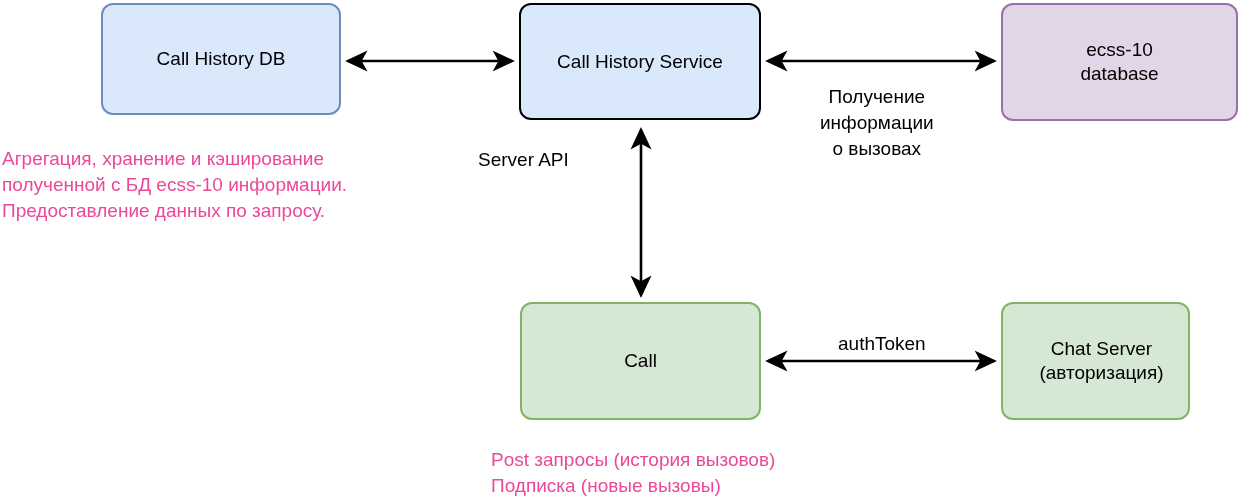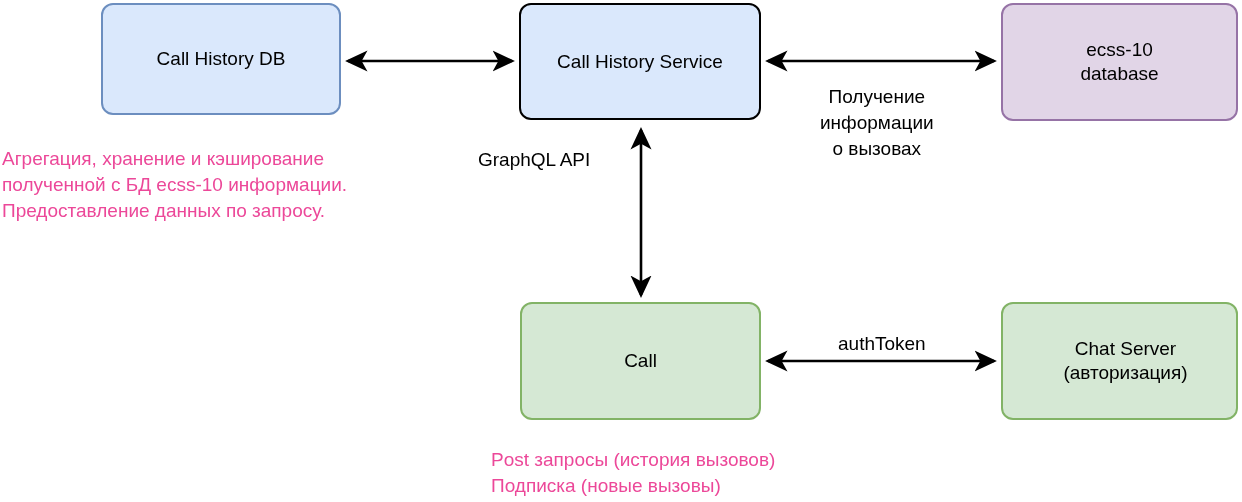--- a/index.html
+++ b/index.html
@@ -106,26 +106,26 @@
 
   <div class="node node-purple" style="left:1001px; top:3px; width:237px; height:118px;">
     <span>ecss-10
 database</span>
   </div>
 
   <div class="node node-green" style="left:520px; top:302px; width:241px; height:118px;">
     <span>Call</span>
   </div>
 
-  <div class="node node-green" style="left:1001px; top:302px; width:237px; height:118px;padding-left:12px;">
+  <div class="node node-green" style="left:1001px; top:302px; width:189px; height:118px;padding-left:12px;">
     <span>Chat Server
 (авторизация)</span>
   </div>
 
-  <div class="edge-label" style="left:478px; top:147px;">GraphQL API</div>
+  <div class="edge-label" style="left:478px; top:147px;">Server API</div>
 
   <div class="edge-label" style="left:820px; top:84px;">Получение
 информации
 о вызовах</div>
 
   <div class="edge-label" style="left:838px; top:331px;">authToken</div>
 
   <div class="caption" style="left:2px; top:146px;">Агрегация, хранение и кэширование
 полученной с БД ecss-10 информации.
 Предоставление данных по запросу.</div>

